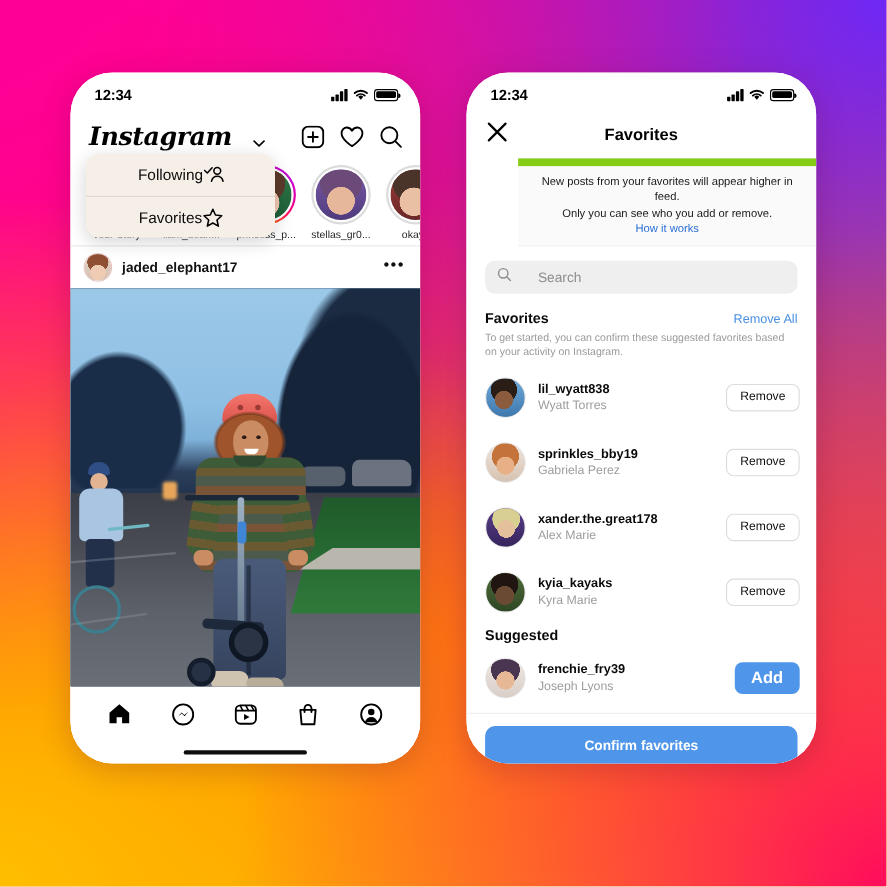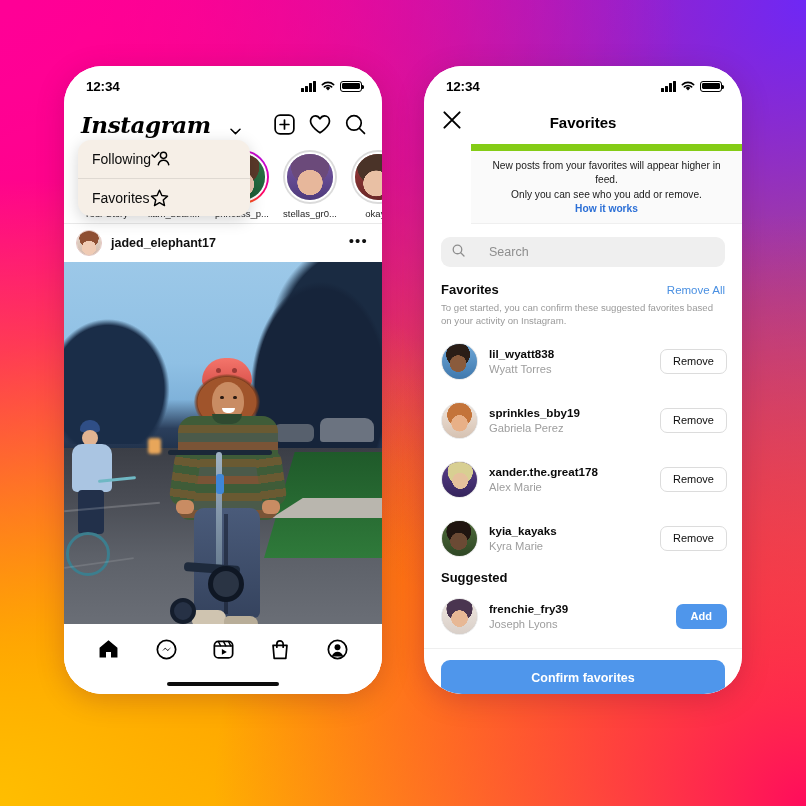--- a/index.html
+++ b/index.html
@@ -77,21 +77,21 @@
     position:absolute; left:14px; top:74px;
     width: 172px;
     background:#f6efe7;
     border-radius: 13px;
     box-shadow: 0 4px 16px rgba(0,0,0,0.17);
     z-index: 40;
     overflow:hidden;
   }
   .dd-item {
     height: 38px;
-    display:flex; align-items:center; justify-content:flex-start;
+    display:flex; align-items:center; justify-content:center;
     padding: 0 13px 0 14px;
   }
   .dd-item + .dd-item { border-top: 1px solid rgba(0,0,0,0.09); }
   .dd-label { font-size:14px; color:#0c0c0c; }
   .dd-icon svg { display:block; }
 
   
   .stories {
     flex:0 0 auto;
     height: 76px;
@@ -146,21 +146,21 @@
   .close-x { position:relative; z-index:2; }
   .fav-note {
     flex:0 0 auto;
     background:#fafafa;
     border-top:7px solid #84cc16; border-bottom:1px solid #efefef;
     padding: 8px 18px 9px;
     text-align:center;
     margin-left:47px;
   }
   .fav-note p { font-size:10.2px; color:#1a1a1a; line-height:1.42; }
-  .fav-link { font-size:10.2px; font-weight:bold; color:#2b6fd6; margin-top:1px; }
+  .fav-link { font-size:10.2px; font-weight:normal; color:#2b6fd6; margin-top:1px; }
 
   .search-wrap { flex:0 0 auto; padding: 13px 17px 9px; }
   .search-box {
     height:30px; background:#efefef; border-radius:9px;
     display:flex; align-items:center; gap:24px; padding: 0 11px;
   }
   .search-ph { font-size:12.5px; color:#8e8e8e; }
 
   .sec-head { flex:0 0 auto; display:flex; align-items:baseline; justify-content:space-between; padding: 6px 17px 0; }
   .sec-title { font-size:13px; font-weight:bold; color:#0a0a0a; }
@@ -174,21 +174,21 @@
   .fav-un { font-size:11.6px; font-weight:bold; color:#0a0a0a; line-height:1.25; }
   .fav-rn { font-size:11.2px; color:#9d9d9d; line-height:1.3; }
   .btn-remove {
     flex:0 0 auto;
     font-size:11px; color:#0d0d0d; font-weight:normal;
     background:#fff; border:1px solid #dcdcdc; border-radius:7px;
     padding: 6px 12px; line-height:1;
   }
   .btn-add {
     flex:0 0 auto;
-    font-size:11px; color:#fff; font-weight:bold;
+    font-size:15px; color:#fff; font-weight:bold;
     background:#4f96eb; border:none; border-radius:7px;
     padding: 7px 15px; line-height:1;
   }
   .sug-divider { border-top:1px solid #efefef; margin-top:2px; }
   .confirm-wrap { flex:1 1 auto; display:flex; align-items:flex-start; padding: 11px 17px 0; }
   .btn-confirm {
     width:100%; background:#4f96eb; color:#fff;
     font-size:12.5px; font-weight:bold;
     border:none; border-radius:9px; padding: 11px 0;
   }

